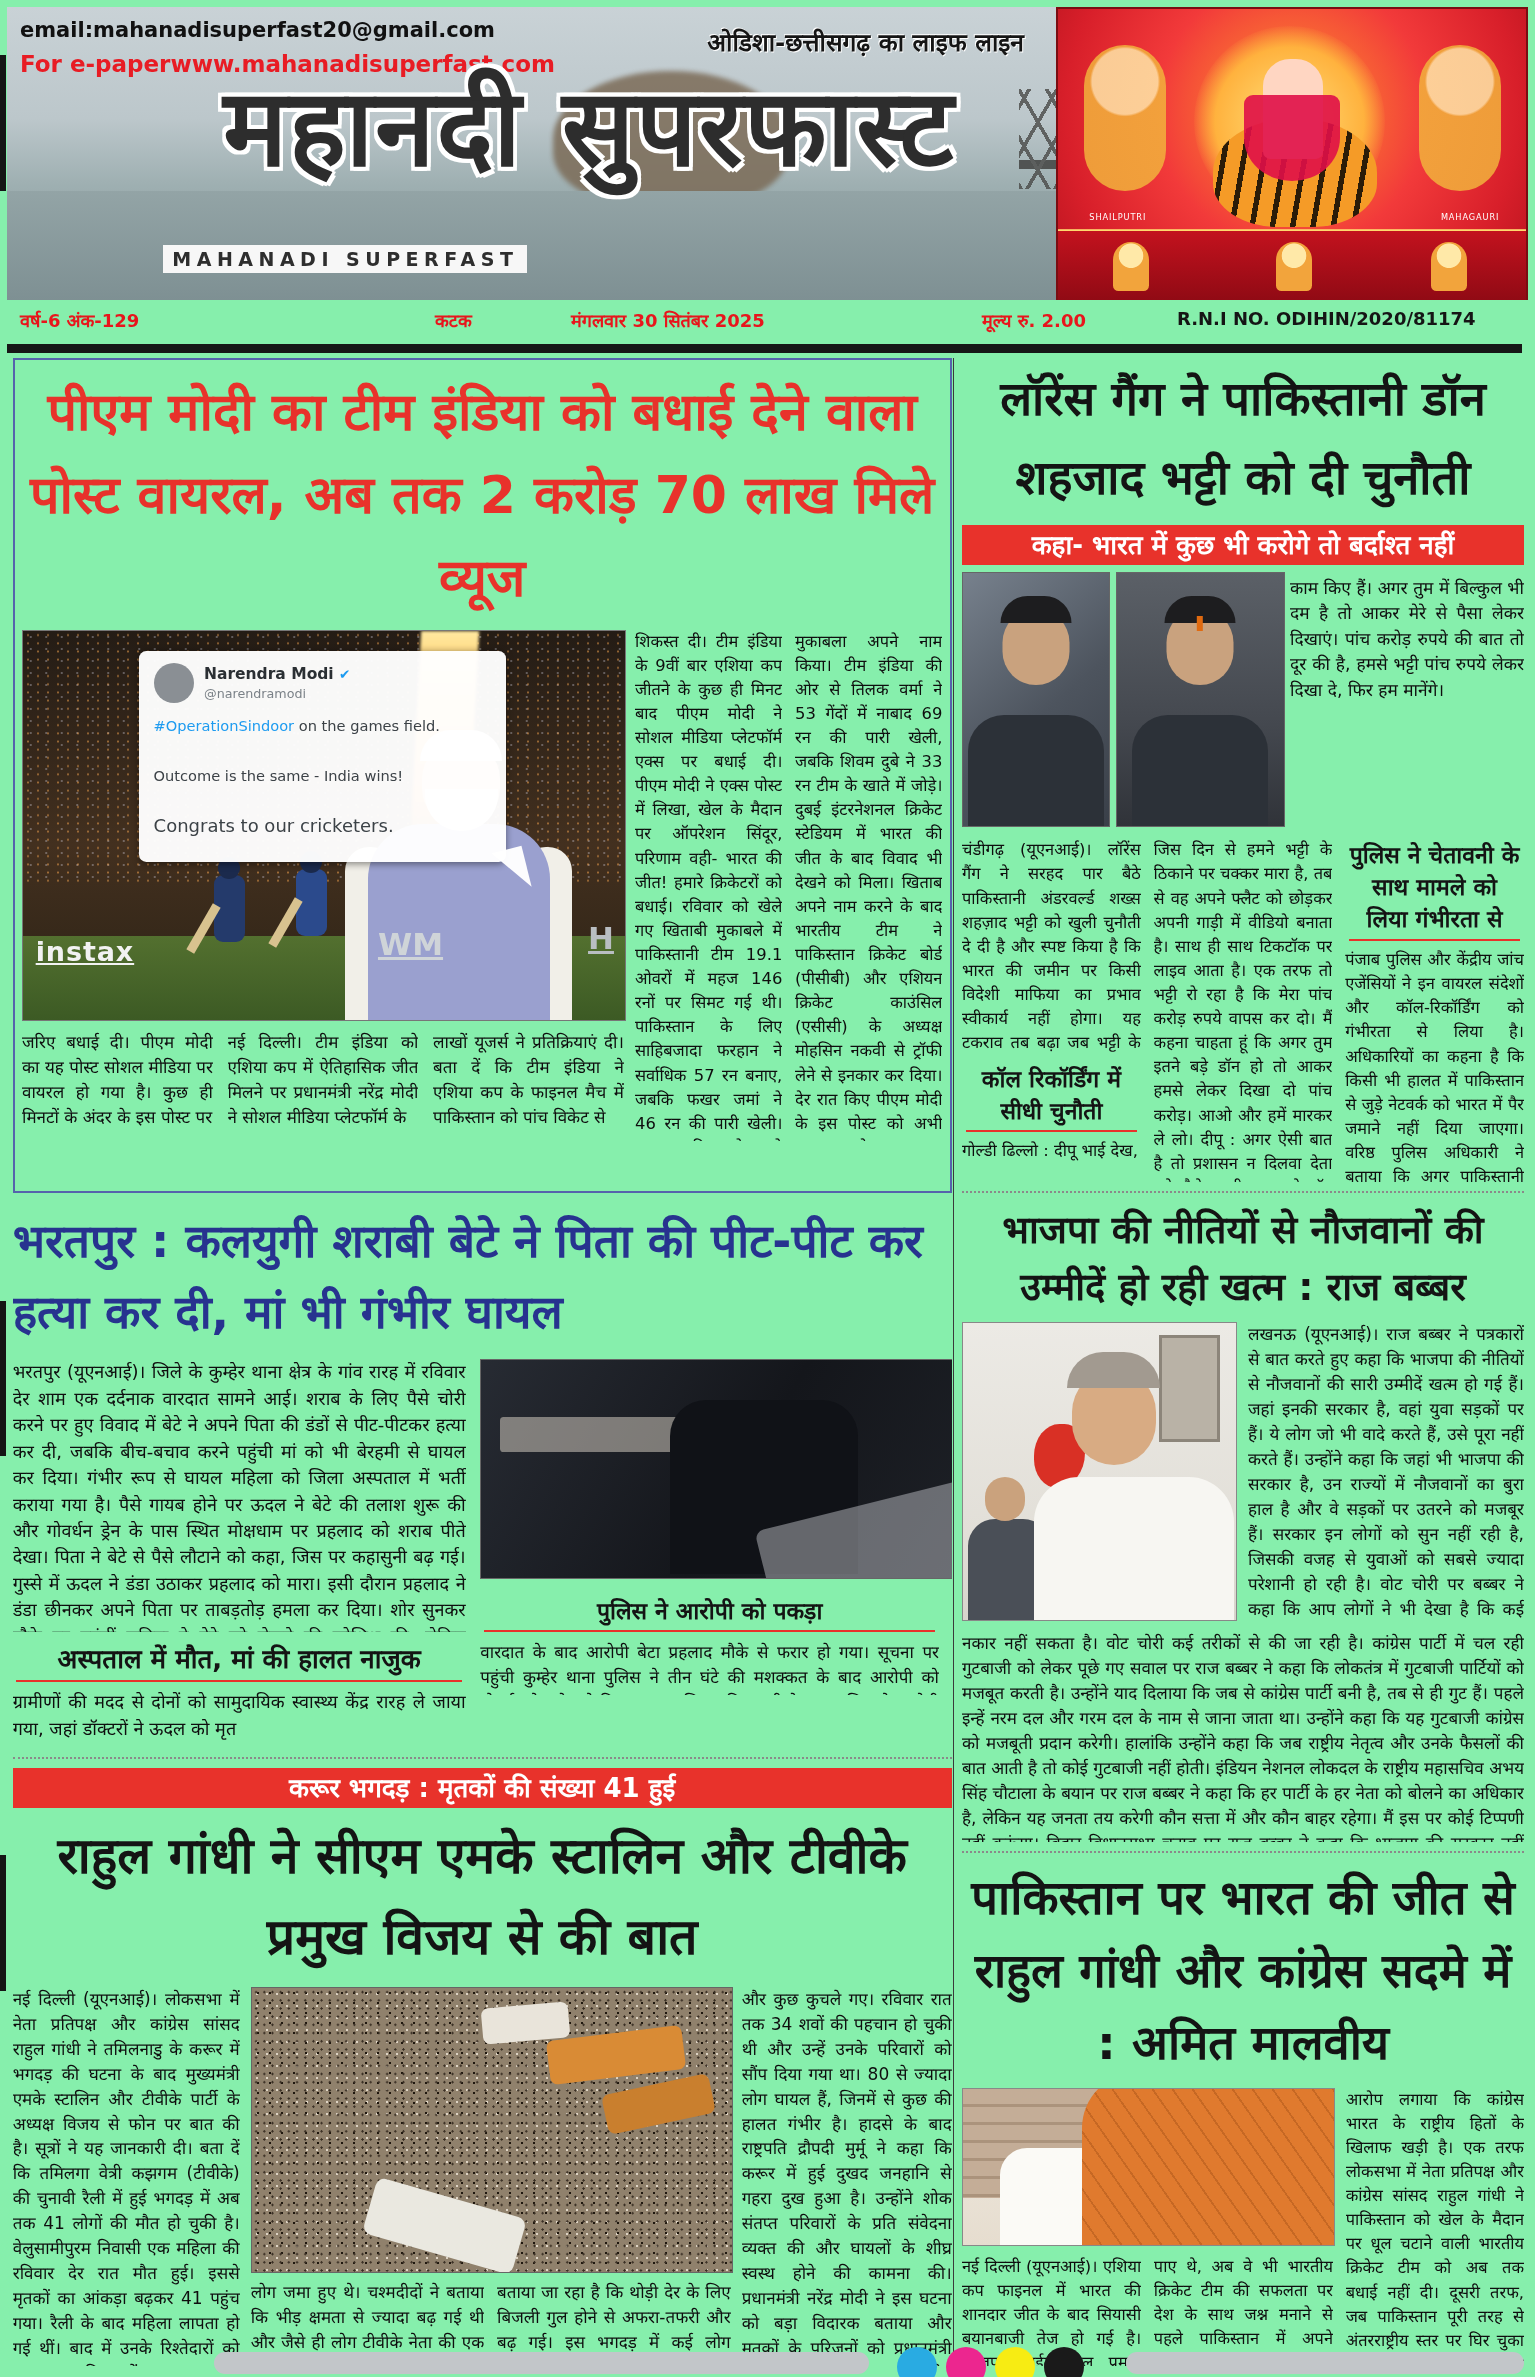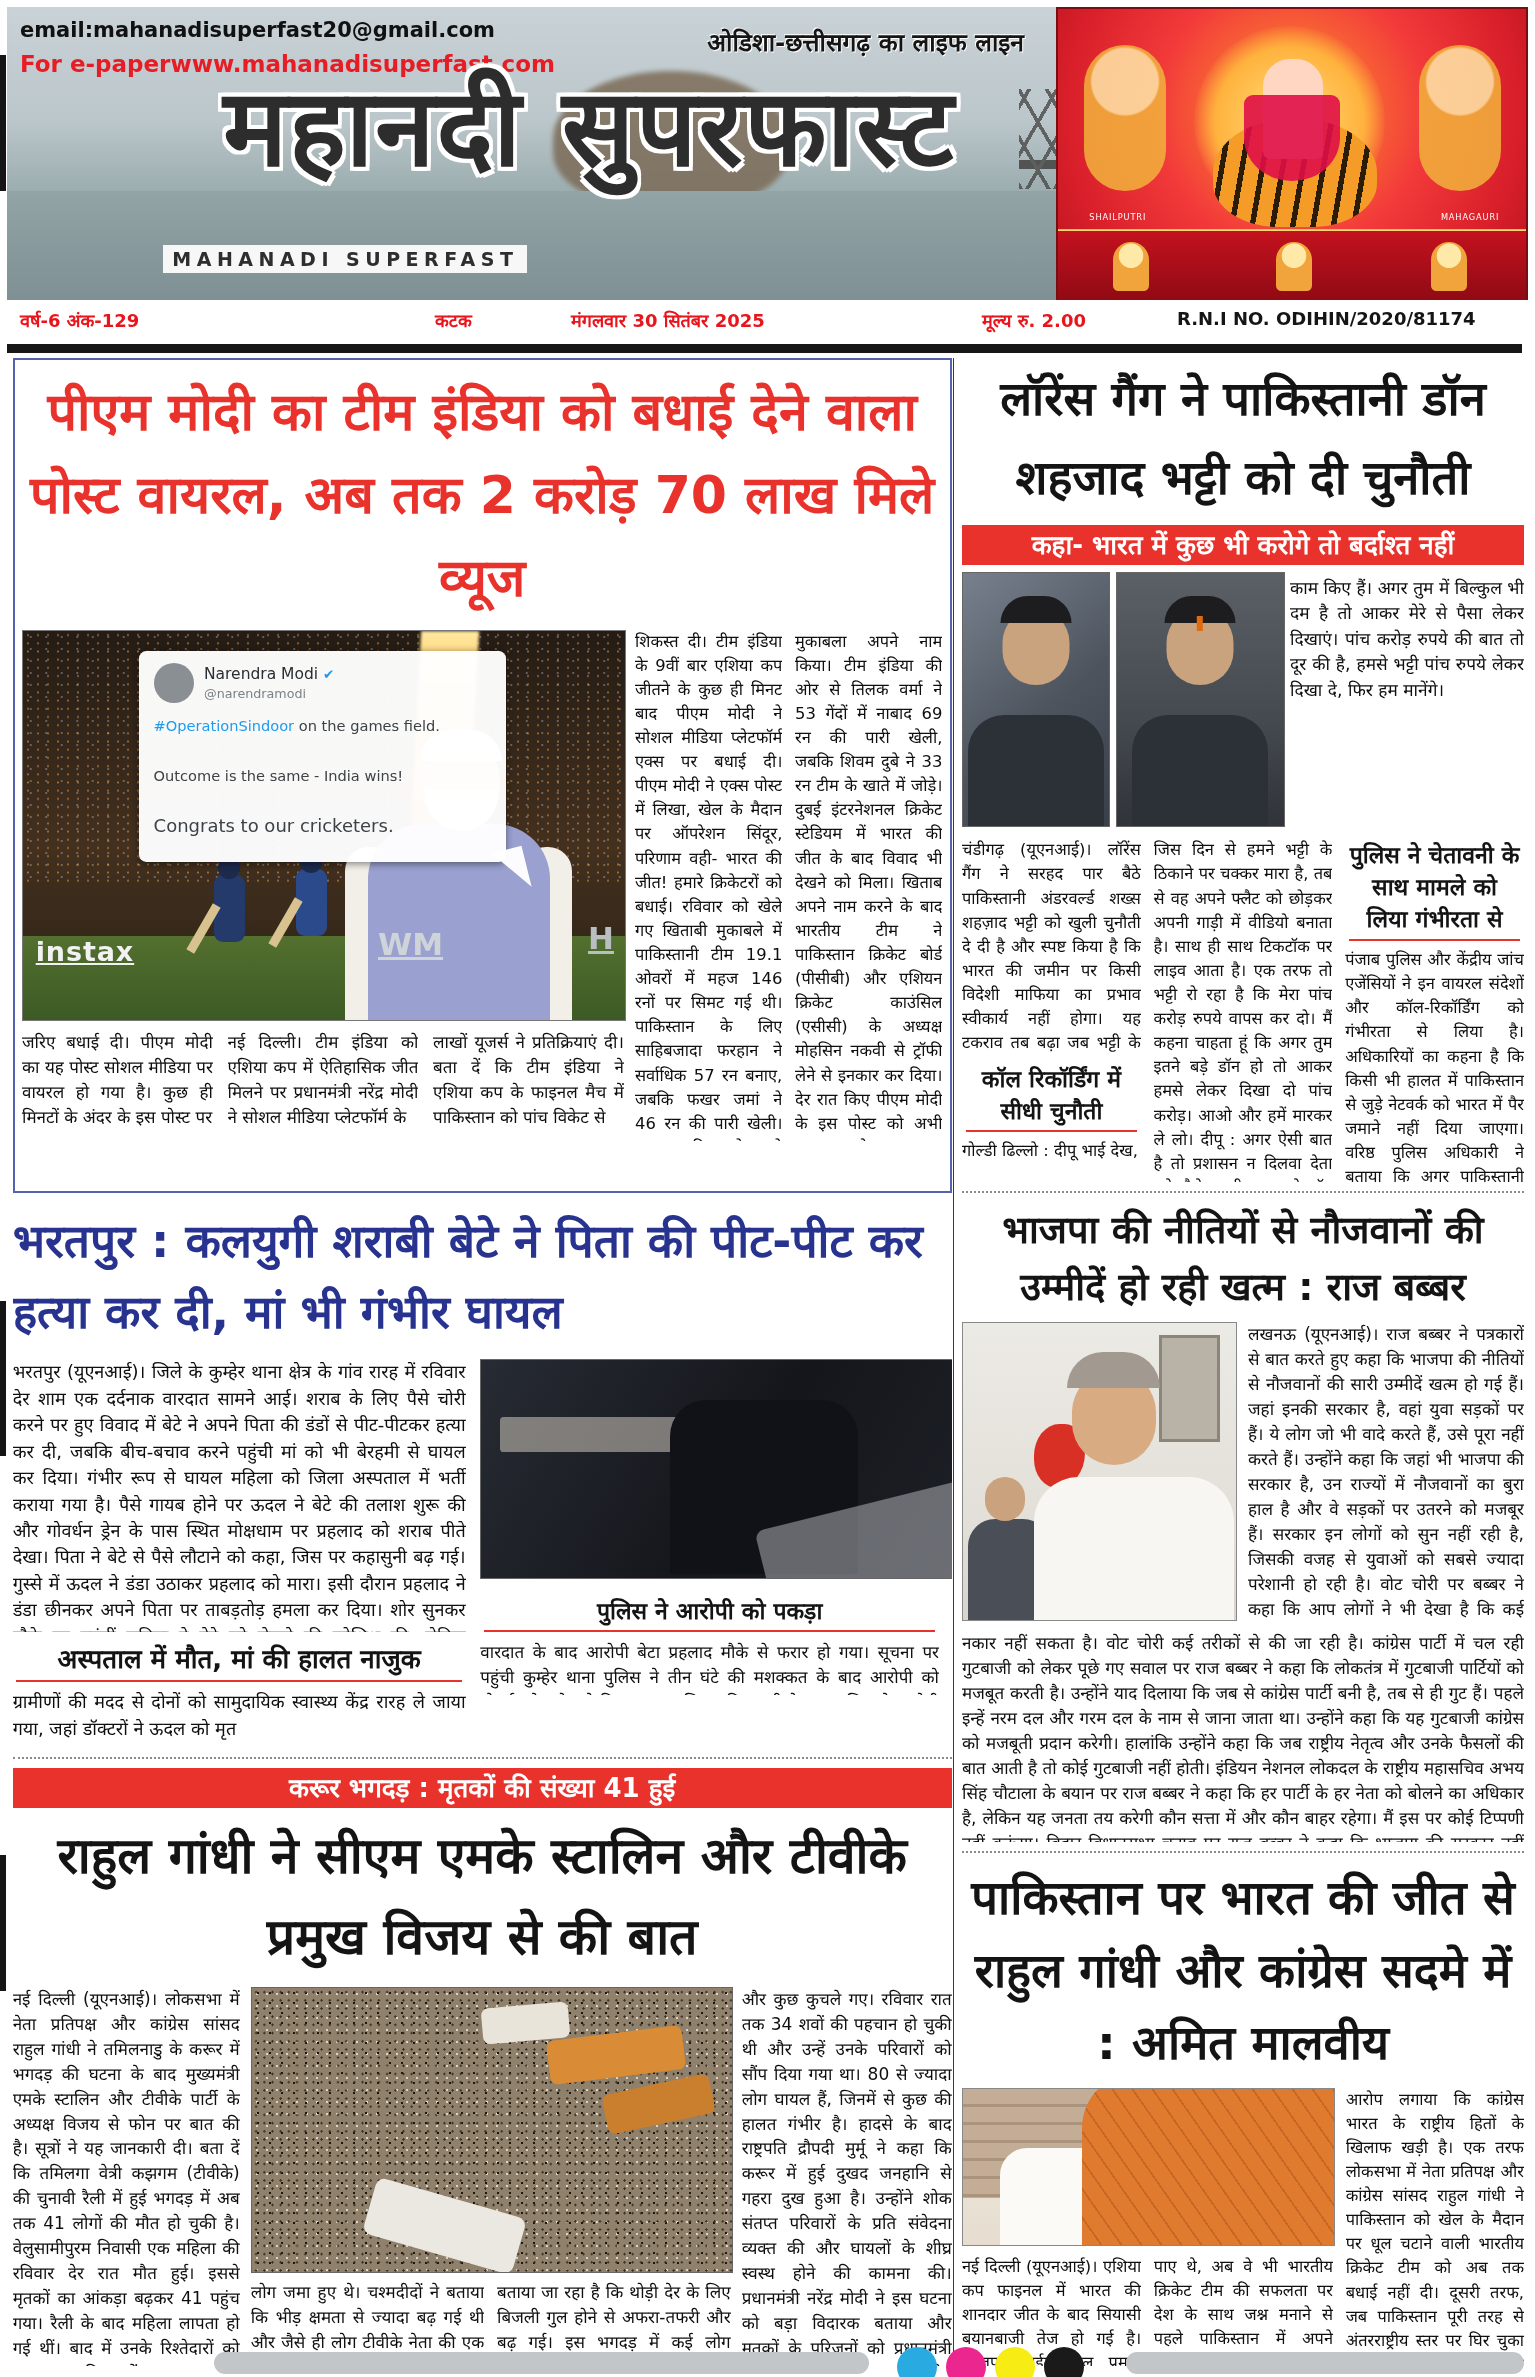--- a/index.html
+++ b/index.html
@@ -1,16 +1,16 @@
 <!DOCTYPE html>
 <html style="font-size:14.6px"><head>
 <meta charset="utf-8">
 <style>
   html,body{margin:0;padding:0;background:#6e6e6e;}
-  .page{position:relative;width:1535px;height:2377px;margin:0 auto;background:#ffffff;
+  .page{position:relative;width:1535px;height:2377px;margin:0 auto;background:#86efac;
         font-family:"DejaVu Sans","Liberation Sans",sans-serif;overflow:hidden;color:#101010;}
   
   .header{position:absolute;left:7.3px;top:7.3px;width:1521px;height:293px;overflow:hidden;
           background:linear-gradient(#c9d2d6 0%,#bcc7cb 38%,#9fb0b2 60%,#8ea1a3 78%,#7f9294 100%);}
   .hill{position:absolute;left:546px;top:64px;width:236px;height:136px;background:#7c6c58;
         border-radius:50% 50% 40% 40%;filter:blur(2.7px);opacity:.85;}
   .bridge{position:absolute;right:0;top:82px;width:509px;height:100px;opacity:.8;
         background:repeating-linear-gradient(60deg,#4a4a48 0 3.6px,transparent 3.6px 24px),
                    repeating-linear-gradient(-60deg,#4a4a48 0 3.6px,transparent 3.6px 24px),
                    linear-gradient(transparent 71px,#3c3c3a 71px 80px,transparent 80px);}
@@ -85,21 +85,21 @@
   .m-beard{position:absolute;left:80px;top:60px;width:73px;height:42px;border-radius:0 0 36px 36px;background:#fafafa;}
   .brand{position:absolute;font-weight:bold;color:#f2f2f2;text-decoration:underline;}
   .br-instax{left:12.7px;bottom:53px;font-size:27px;letter-spacing:0.9px;}
   .br-wm{left:355px;bottom:58px;font-size:31px;color:#cfd4d8;}
   .br-h{right:11px;bottom:64px;font-size:31px;color:#b9bec2;}
   .tweet{position:absolute;left:116px;top:20px;width:367px;height:211px;background:rgba(255,255,255,.97);
         border-radius:7.3px;padding:12.7px 14.6px;box-sizing:border-box;box-shadow:0 1.8px 7.3px rgba(0,0,0,.45);}
   .tw-tail{position:absolute;left:473px;top:218px;width:0;height:0;border-left:31px solid transparent;
         border-top:42px solid rgba(255,255,255,.97);transform:rotate(-14deg);}
   .tw-ava{position:absolute;left:14.6px;top:12.7px;width:40px;height:40px;border-radius:50%;background:#8a8f94;}
-  .tw-name{position:absolute;left:65px;top:14.6px;font-size:15.5px;font-weight:normal;color:#2a2f33;}
+  .tw-name{position:absolute;left:65px;top:14.6px;font-size:15.5px;font-weight:bold;color:#2a2f33;}
   .tw-check{color:#1d9bf0;font-size:13.6px;}
   .tw-handle{position:absolute;left:65px;top:35px;font-size:12.7px;color:#7b8288;}
   .tw-body{position:absolute;left:14.6px;top:65px;width:337px;font-size:14.6px;color:#3c4247;line-height:1.4;}
   .tw-body .hash{color:#1d9bf0;}
   .tw-l2{position:absolute;left:14.6px;top:116px;width:337px;font-size:14.6px;color:#3c4247;}
   .tw-l3{position:absolute;left:14.6px;top:164px;width:337px;font-size:18px;color:#3c4247;}
   .modi-b3{display:flex;gap:14.6px;margin-top:9px;height:111px;}
   .modi-b3 .j{flex:1;font-size:17px;}
   .modi-right{flex:1;display:flex;gap:12.7px;height:511px;}
   .modi-right .j{flex:1;font-size:16.4px;}

